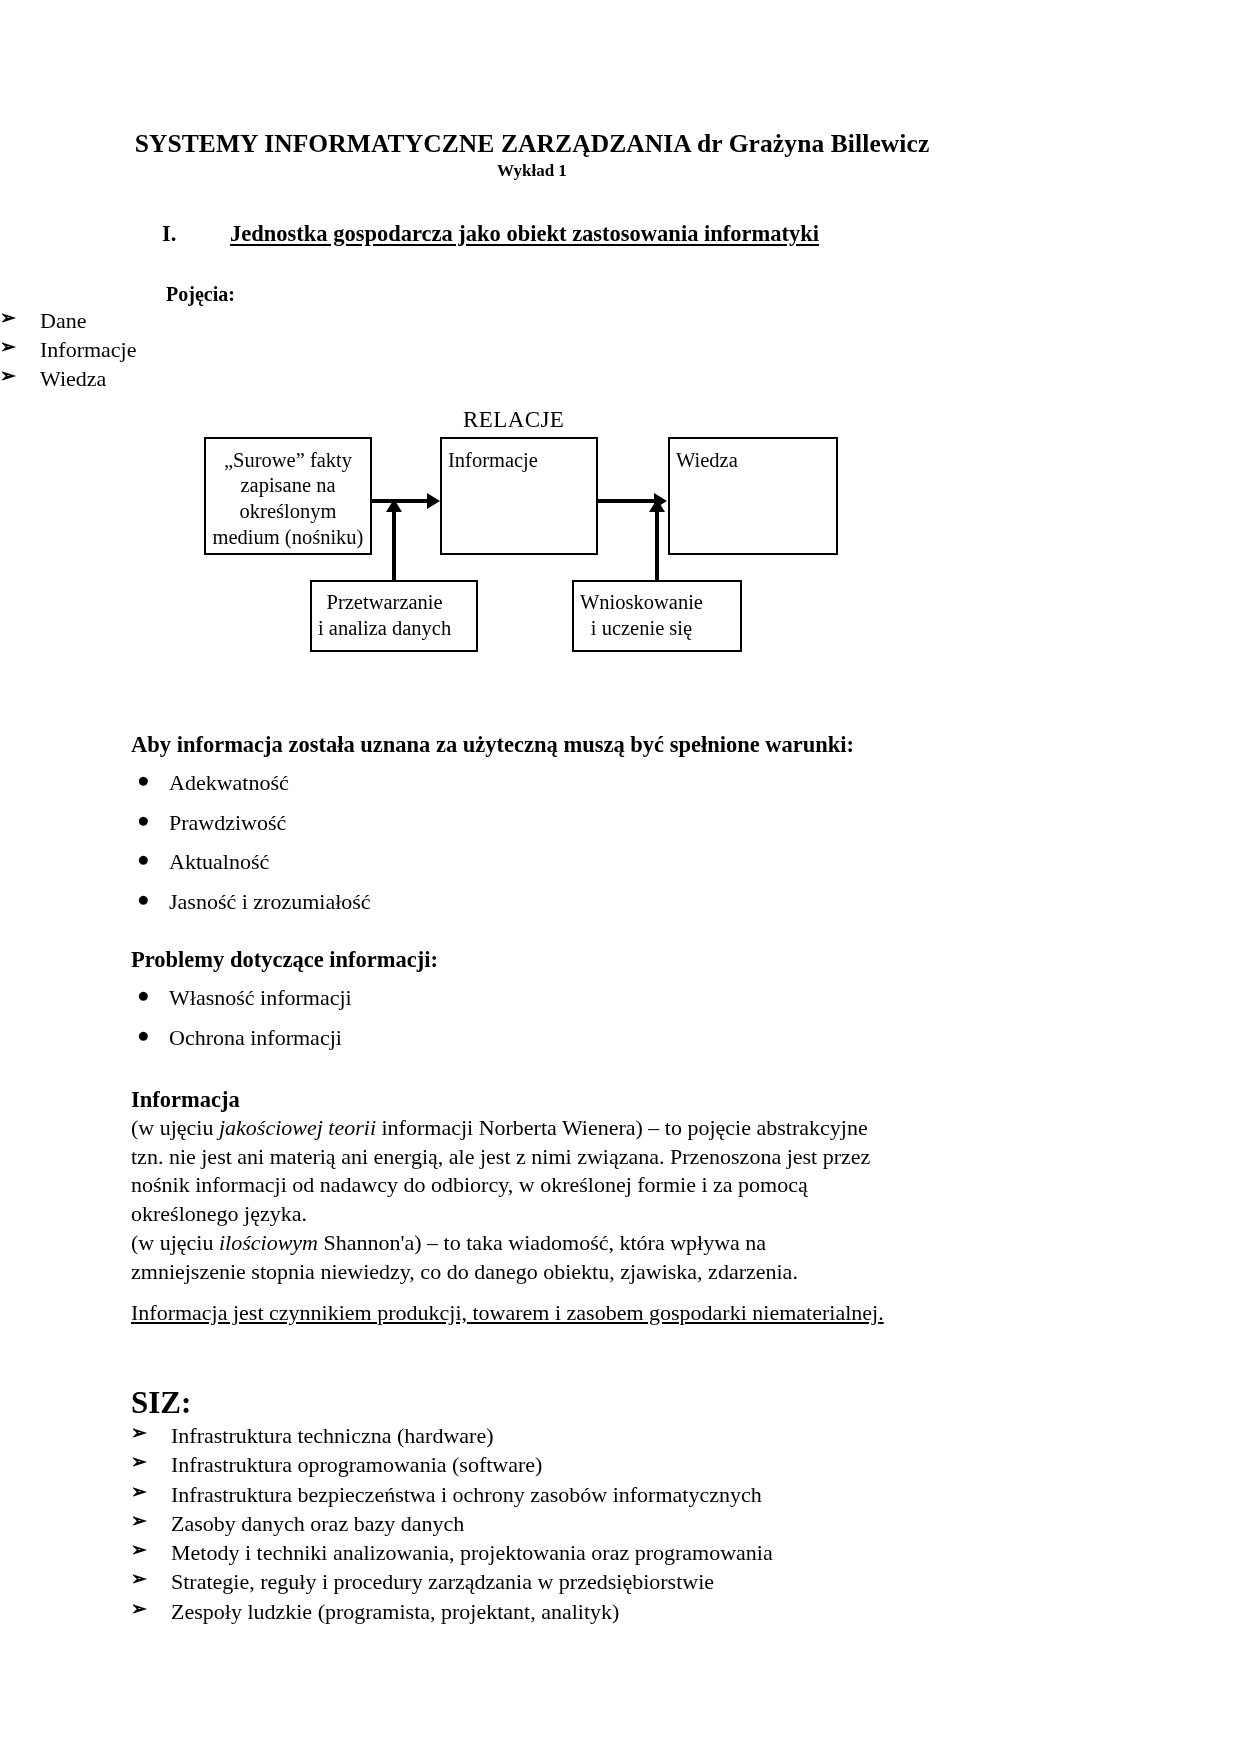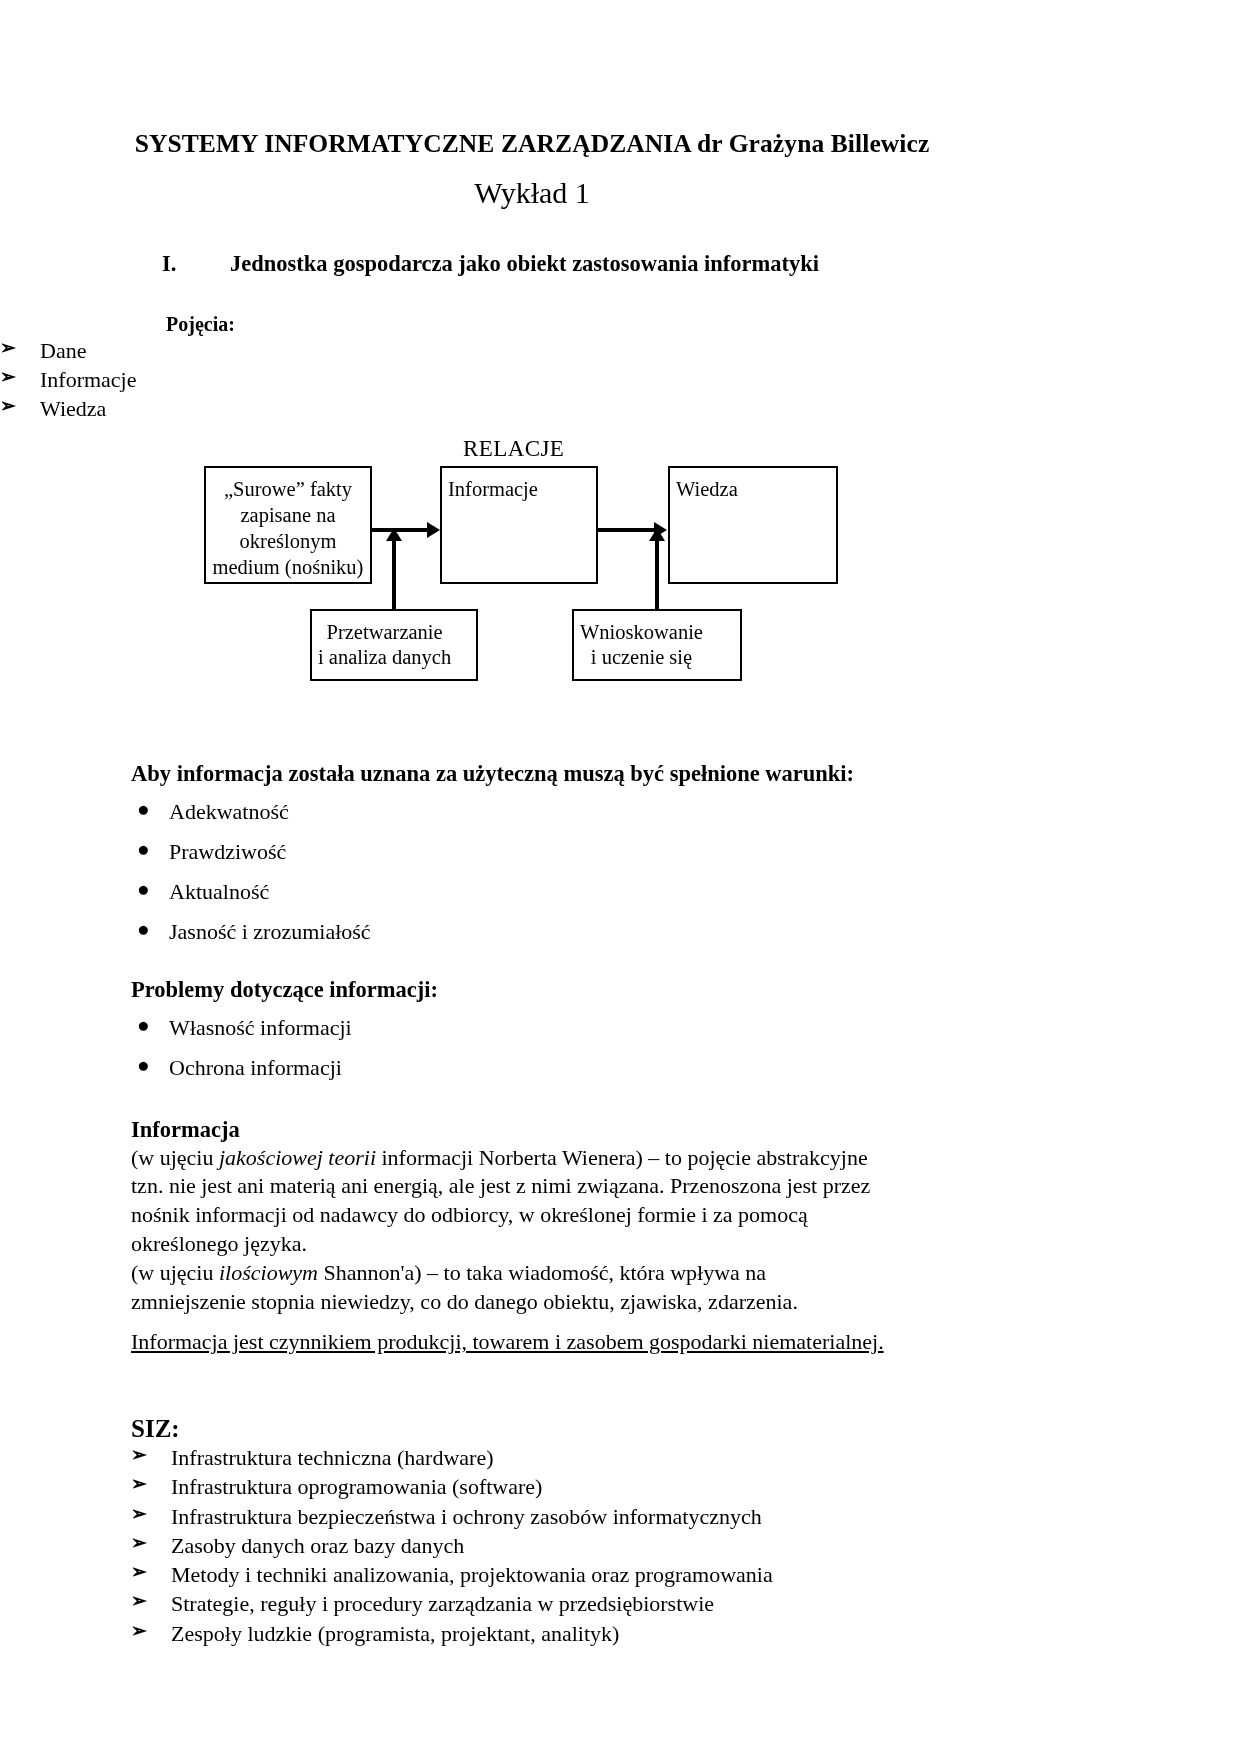--- a/index.html
+++ b/index.html
@@ -30,40 +30,41 @@
     margin-top: 128px;
     padding-left: 60px;
   }
   .doc-title {
     font-size: 25.5px;
     font-weight: bold;
     letter-spacing: 0.1px;
     line-height: 1.22;
   }
   .doc-subtitle {
-    font-size: 30px;
-    font-weight: normal;
+    font-size: 17px;
+    font-weight: bold;
     line-height: 1.22;
-    margin-top: 16px;
+    margin-top: 2px;
   }
 
   
   .section-heading {
     margin-top: 39px;
     padding-left: 162px;
     font-size: 22.5px;
     font-weight: bold;
     display: flex;
     align-items: baseline;
   }
   .section-numeral {
     width: 68px;
     flex: 0 0 68px;
   }
   .section-title-text {
+    text-decoration: underline;
     text-underline-offset: 3px;
   }
 
   
   .block {
     padding-left: 131px;
     padding-right: 120px;
   }
   .pojecia-head {
     margin-top: 36px;
@@ -219,21 +220,21 @@
     font-size: 22px;
     line-height: 1.30;
     margin-top: 1px;
     text-align: left;
   }
   .para em { font-style: italic; }
   .para-spaced { margin-top: 12px; text-decoration: underline; }
 
   .siz-head {
     margin-top: 58px;
-    font-size: 25px;
+    font-size: 31px;
     font-weight: bold;
   }
   .siz-list {
     margin-top: 4px;
     padding-left: 38px;
   }
   .siz-list > li {
     font-size: 21.5px;
     line-height: 1.42;
     padding-left: 38px;

